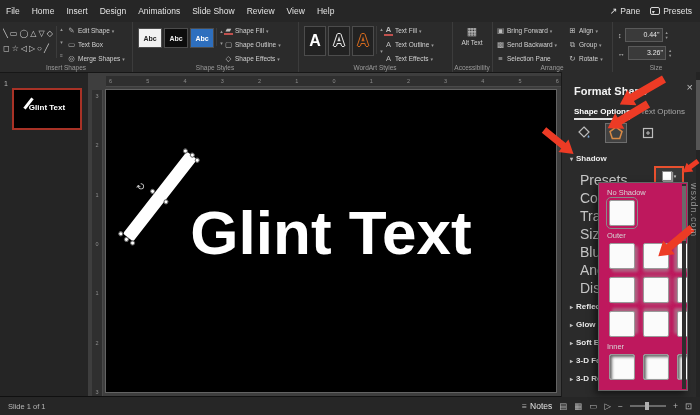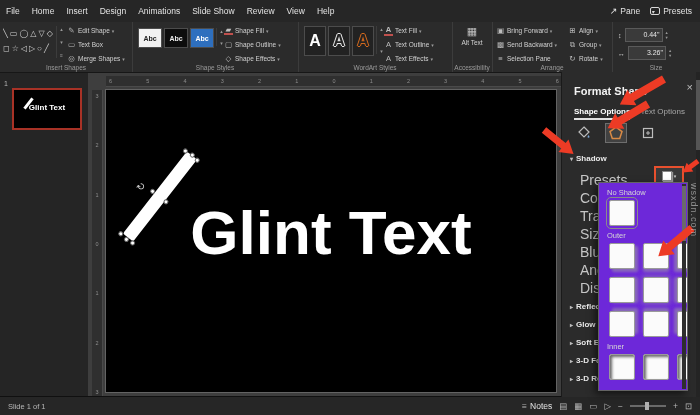--- a/index.html
+++ b/index.html
@@ -77,21 +77,21 @@
   .sec{position:absolute;left:8px;font-size:8px;color:#e8e8e8;font-weight:bold;display:flex;gap:3px;align-items:center}
   .sec .tri{font-size:6px;color:#bdbdbd}
   .prow{position:absolute;left:18px;font-size:14px;color:#c6c6c6;white-space:nowrap}
   .preset-btn{position:absolute;left:92px;top:94px;width:26px;height:15px;background:#3a3a3a;border:2px solid #e8502e;display:flex;align-items:center;justify-content:center;gap:2px}
   .preset-mini{width:8px;height:8px;background:#fff;border:1px solid #888;box-shadow:1px 1px 1px #999}
   .preset-car{font-size:5px;color:#cfcfcf}
   .fp-scroll{position:absolute;right:0;top:0;bottom:0;width:4px;background:#242424}
   .fp-scroll .sth{position:absolute;top:8px;left:0;right:0;height:70px;background:#555}
 
   
-  .dropdown{position:absolute;left:36px;top:110px;right:12px;bottom:6px;background:#6d28d9;border:1px solid #646464;box-shadow:-3px 3px 7px rgba(0,0,0,.55);z-index:20;overflow:hidden}
+  .dropdown{position:absolute;left:36px;top:110px;right:12px;bottom:6px;background:#be185d;border:1px solid #646464;box-shadow:-3px 3px 7px rgba(0,0,0,.55);z-index:20;overflow:hidden}
   .dd-label{margin:5px 0 3px 8px;font-size:7.5px;color:#d6d6d6}
   .dd-thumb{width:24px;height:24px;background:#fbfbfb;border:1px solid #9a9a9a;border-radius:2px}
   .dd-thumb.noshadow{margin-left:10px;outline:1px solid #8b8b8b;outline-offset:2px}
   .dd-grid{display:grid;grid-template-columns:repeat(3,24px);gap:8px 10px;margin:3px 8px 5px 10px}
   .dd-grid.outer .dd-thumb:nth-child(1){box-shadow:3px 3px 3px rgba(160,160,160,.55)}
   .dd-grid.outer .dd-thumb:nth-child(2){box-shadow:0 3px 3px rgba(160,160,160,.55)}
   .dd-grid.outer .dd-thumb:nth-child(3){box-shadow:-3px 3px 3px rgba(160,160,160,.55)}
   .dd-grid.outer .dd-thumb:nth-child(4){box-shadow:3px 0 3px rgba(160,160,160,.55)}
   .dd-grid.outer .dd-thumb:nth-child(5){box-shadow:0 0 5px 1px rgba(160,160,160,.55)}
   .dd-grid.outer .dd-thumb:nth-child(6){box-shadow:-3px 0 3px rgba(160,160,160,.55)}

